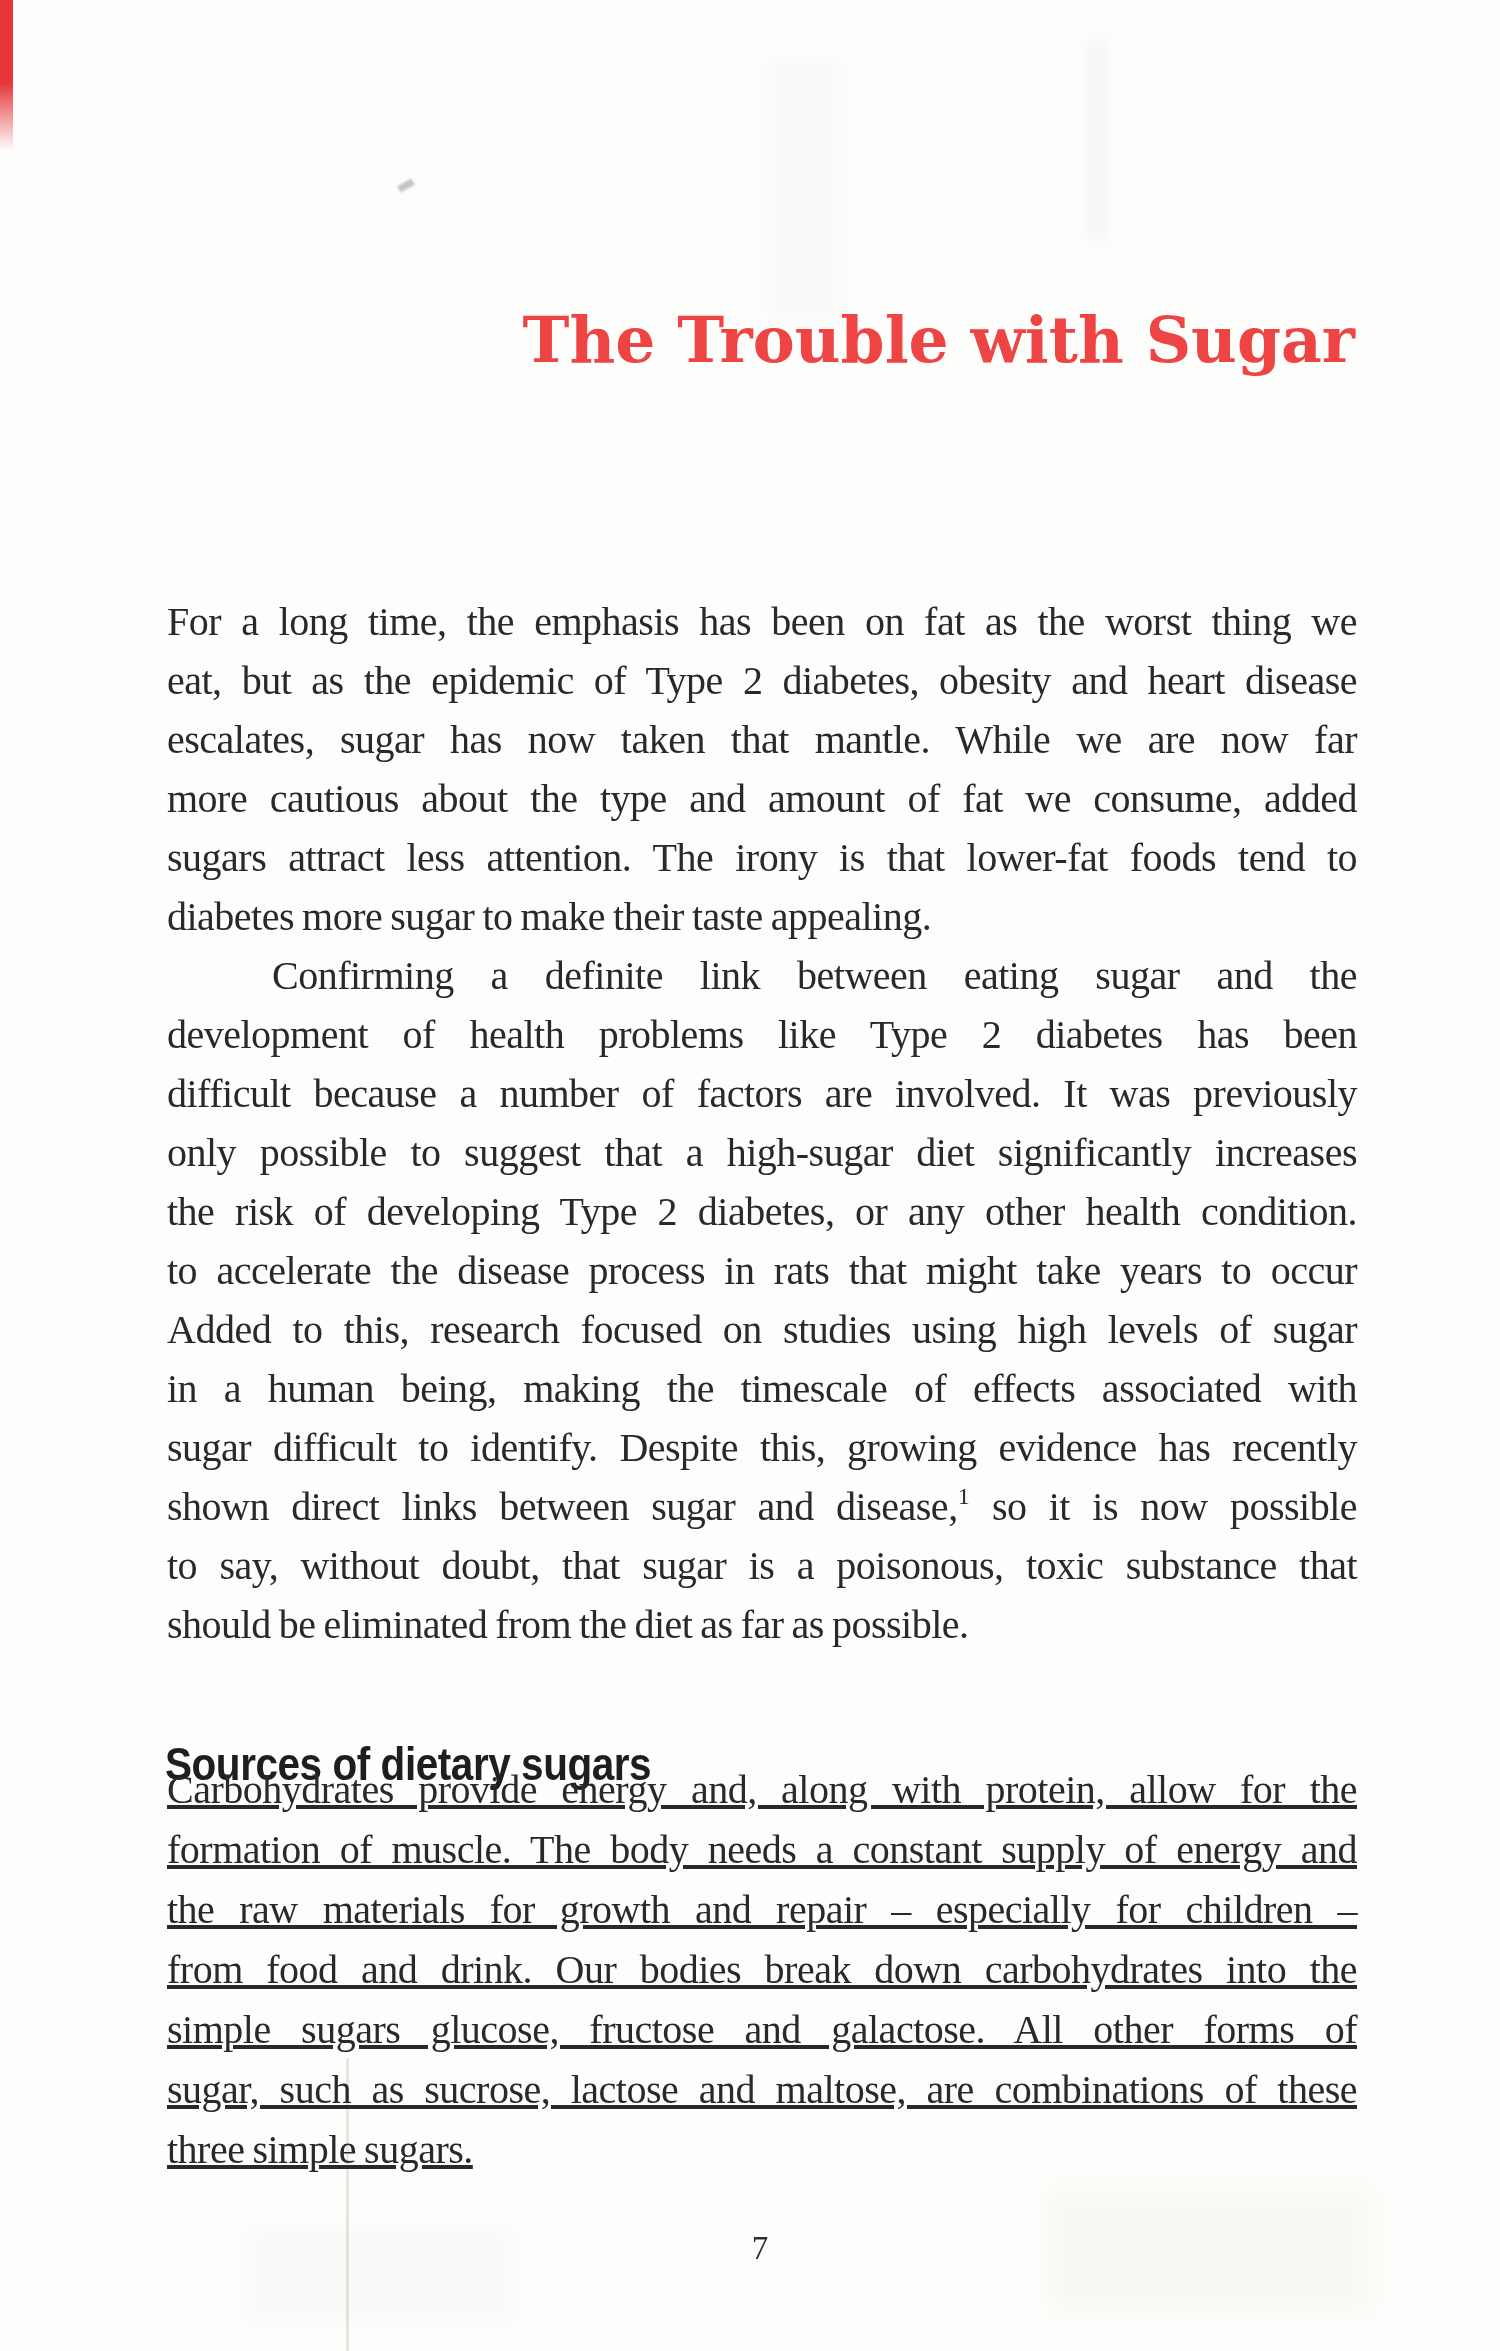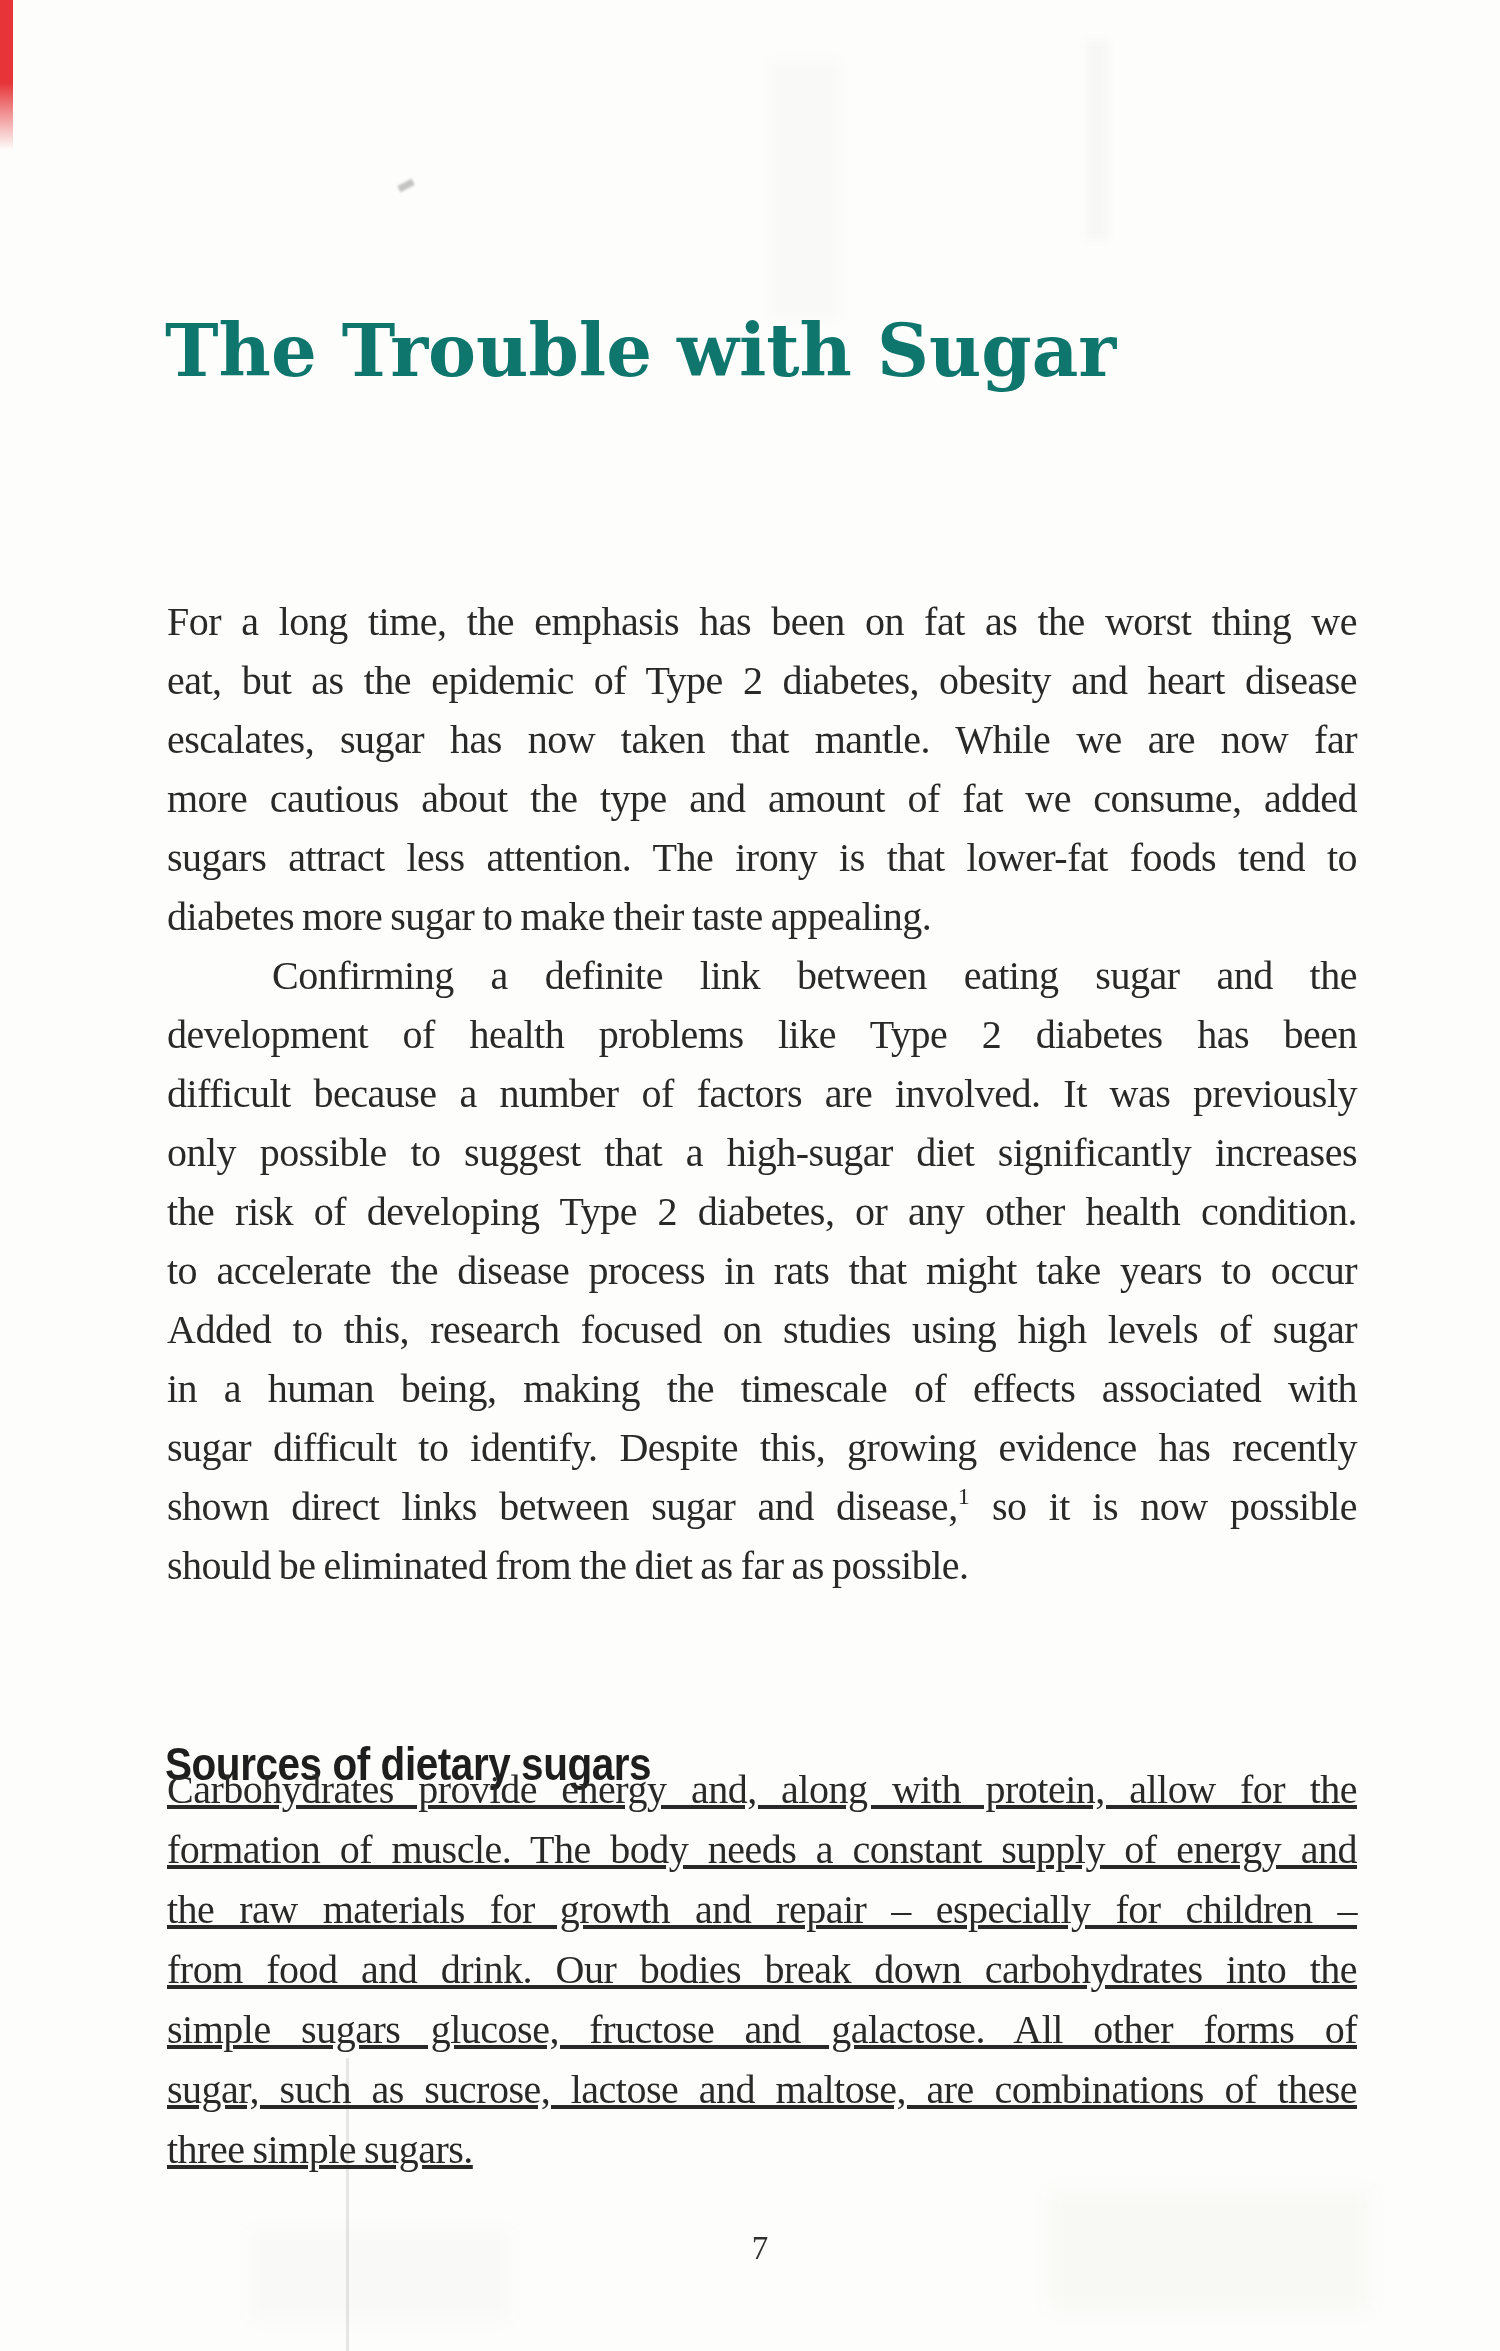--- a/index.html
+++ b/index.html
@@ -35,25 +35,25 @@
     width: 1190px;
     top: 0;
     height: 100%;
   }
 
   .chapter-title {
     position: absolute;
     top: 262px;
     left: 0;
     width: 100%;
-    text-align: left;
+    text-align: right;
     font-family: "DejaVu Serif", serif;
-    font-size: 72px;
+    font-size: 63px;
     line-height: 1.15;
-    color: #0f766e;
+    color: #ef4444;
     white-space: nowrap;
   }
 
   .bodyblock {
     position: absolute;
     left: 2px;
     width: 100%;
     color: #292929;
   }
   .bodyblock .line {
@@ -179,20 +179,21 @@
           <div class="line indent">Confirming a definite link between eating sugar and the</div>
           <div class="line">development of health problems like Type 2 diabetes has been</div>
           <div class="line">difficult because a number of factors are involved. It was previously</div>
           <div class="line">only possible to suggest that a high-sugar diet significantly increases</div>
           <div class="line">the risk of developing Type 2 diabetes, or any other health condition.</div>
           <div class="line">to accelerate the disease process in rats that might take years to occur</div>
           <div class="line">Added to this, research focused on studies using high levels of sugar</div>
           <div class="line">in a human being, making the timescale of effects associated with</div>
           <div class="line">sugar difficult to identify. Despite this, growing evidence has recently</div>
           <div class="line">shown direct links between sugar and disease,<sup>1</sup> so it is now possible</div>
+          <div class="line">to say, without doubt, that sugar is a poisonous, toxic substance that</div>
           <div class="line last">should be eliminated from the diet as far as possible.</div>
         </div>
     </div>
 
     <h2 class="section-heading">Sources of dietary sugars</h2>
 
     <div class="bodyblock wide block-p3">
       <div>
           <div class="line">Carbohydrates provide energy and, along with protein, allow for the</div>
           <div class="line">formation of muscle. The body needs a constant supply of energy and</div>

